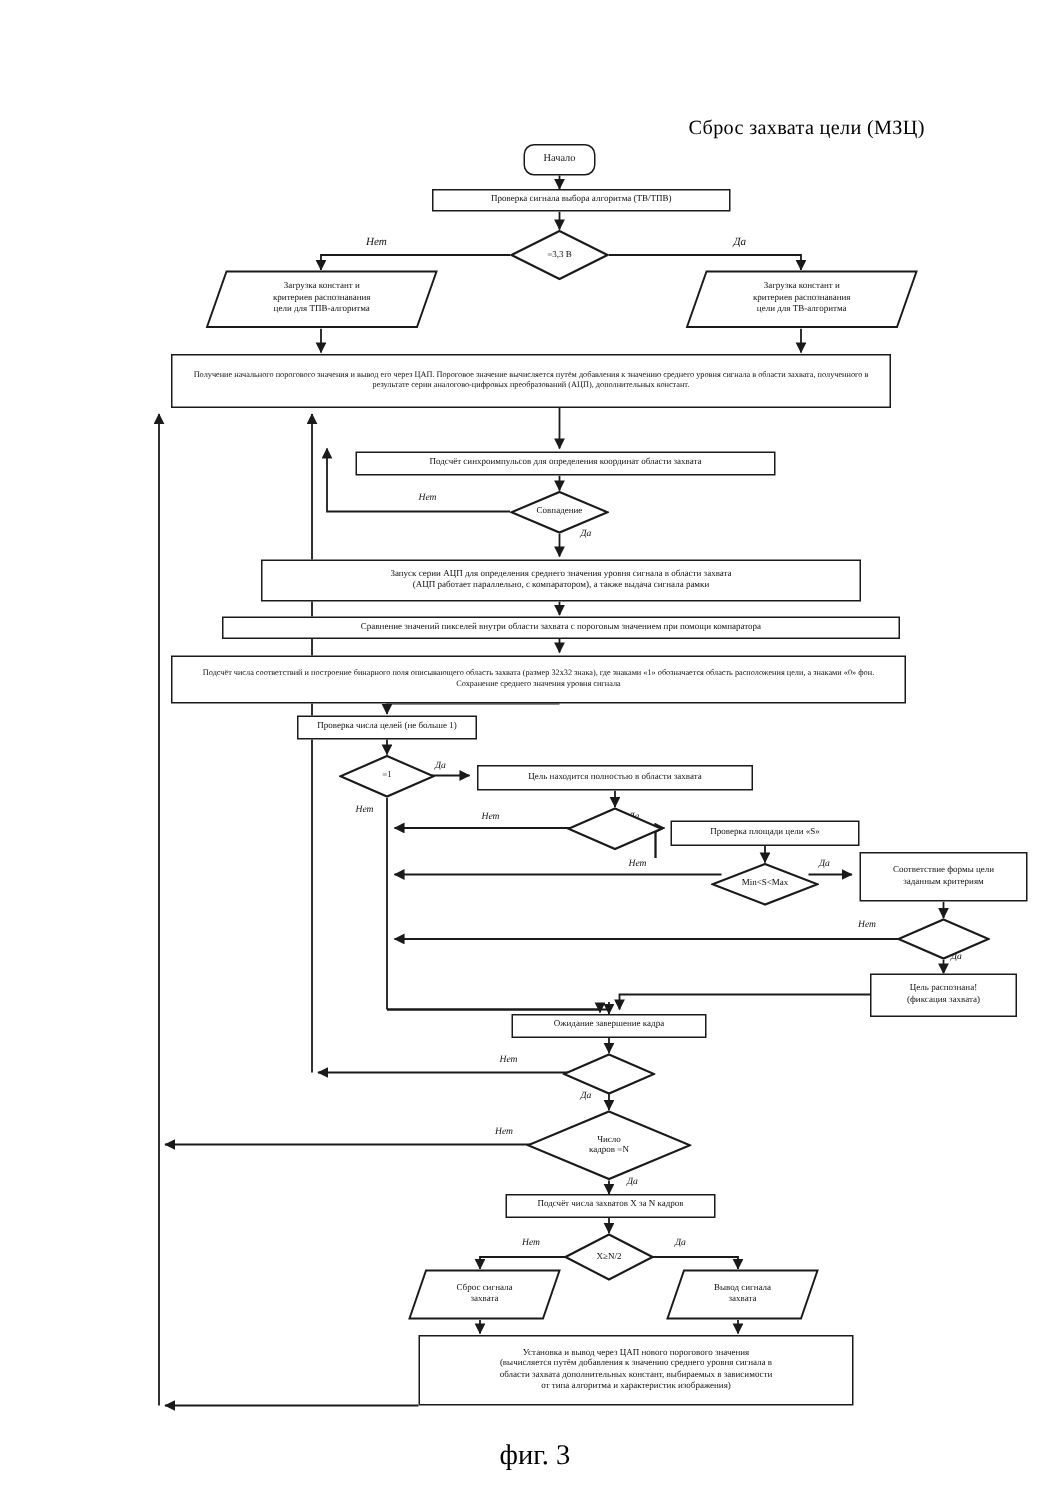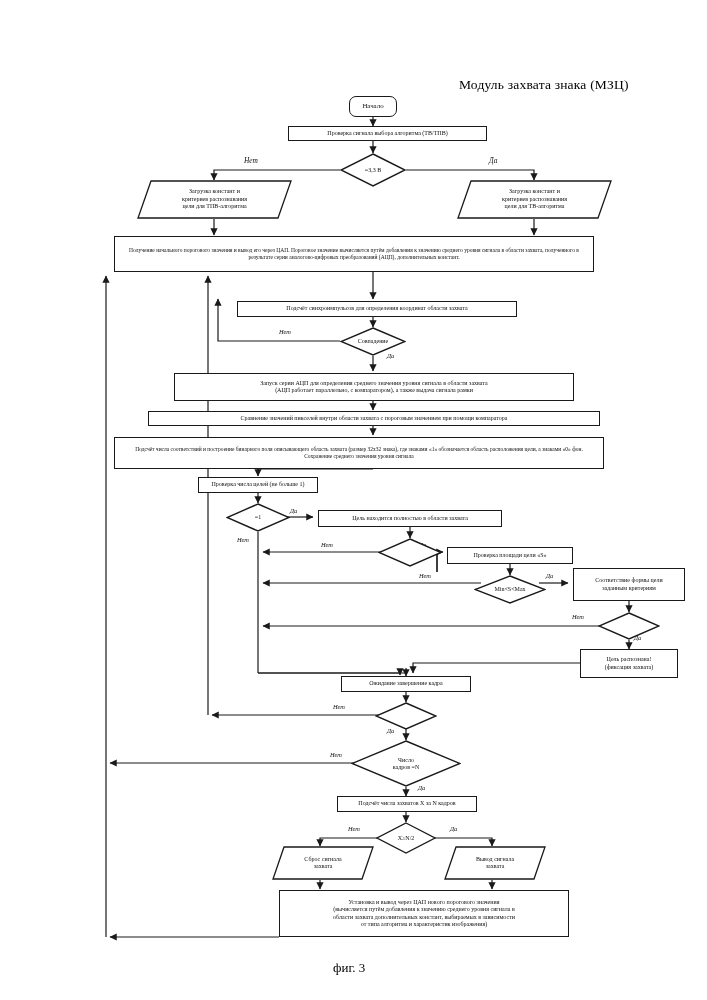--- a/index.html
+++ b/index.html
@@ -72,21 +72,21 @@
   }
   .title {
     position: absolute;
     font-family: "Liberation Serif", serif;
     font-size: 13.5px;
     letter-spacing: 0.2px;
   }
   .figlabel {
     position: absolute;
     font-family: "Liberation Serif", serif;
-    font-size: 13px;
+    font-size: 19px;
   }
   .lbl {
     position: absolute;
     font-size: 7.4px;
     font-family: "Liberation Serif", serif;
     color: #111;
     white-space: nowrap;
     font-style: italic;
   }
   .edges {
@@ -99,21 +99,21 @@
   .t55 { font-size: 5.5px; }
   .t60 { font-size: 6.0px; }
   .t65 { font-size: 6.4px; }
   .t70 { font-size: 6.9px; }
 </style>
 </head>
 <body>
 
 <div id="sheet">
 
-  <div class="title" style="left:459px; top:77px;">Модуль захвата знака (МЗЦ)</div>
+  <div class="title" style="left:459px; top:77px;">Сброс захвата цели (МЗЦ)</div>
 
   <svg class="edges" viewBox="0 0 707 1000" xmlns="http://www.w3.org/2000/svg">
     <defs>
       <marker id="ah" markerWidth="7" markerHeight="7" refX="5.6" refY="3" orient="auto">
         <path d="M0,0 L6,3 L0,6 z" fill="#1a1a1a"></path>
       </marker>
     </defs>
     <g stroke="#1a1a1a" stroke-width="1.2" fill="none">
 
       <path d="M373,117 L373,126" marker-end="url(#ah)"></path>

